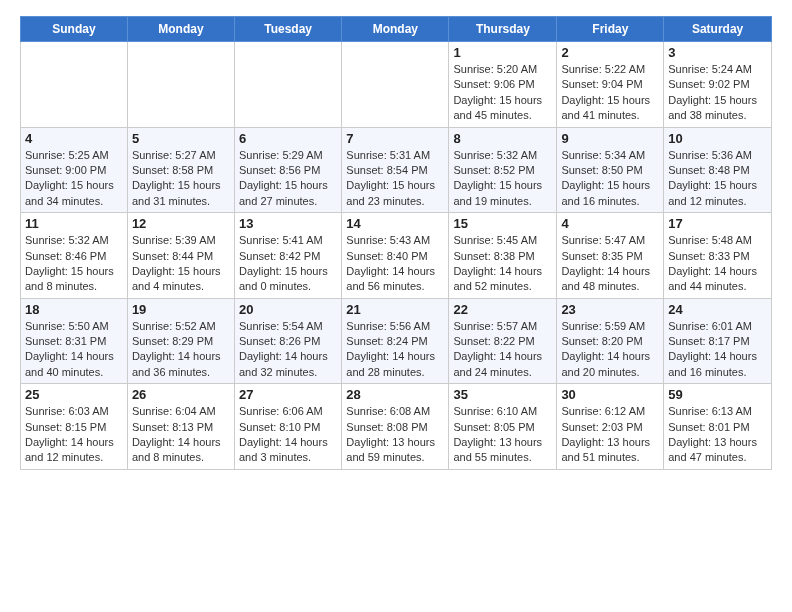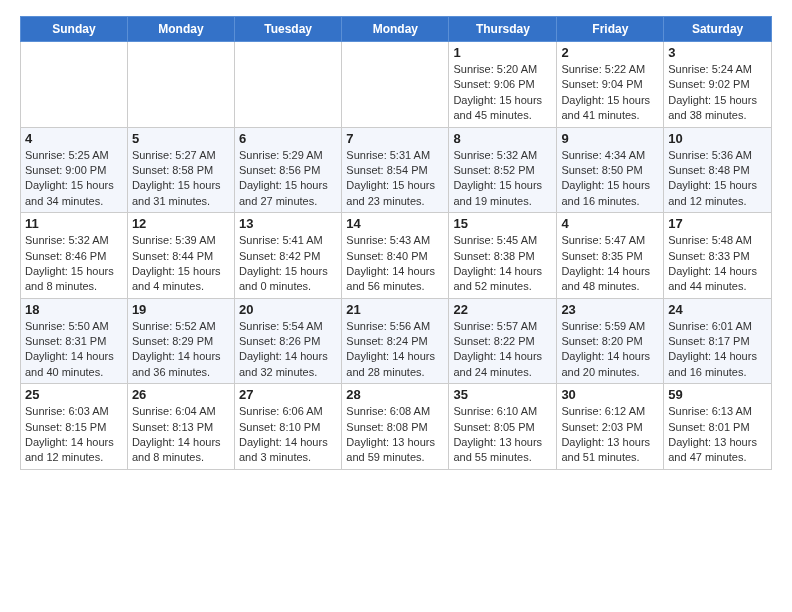--- a/index.html
+++ b/index.html
@@ -186,21 +186,21 @@
               <span class="day-num">8</span>
               <div class="day-info">Sunrise: 5:32 AM
 Sunset: 8:52 PM
 Daylight: 15 hours
 and 19 minutes.</div>
             </div>
           </td>
           <td>
             <div class="cell-content">
               <span class="day-num">9</span>
-              <div class="day-info">Sunrise: 4:34 AM
+              <div class="day-info">Sunrise: 5:34 AM
 Sunset: 8:50 PM
 Daylight: 15 hours
 and 16 minutes.</div>
             </div>
           </td>
           <td>
             <div class="cell-content">
               <span class="day-num">10</span>
               <div class="day-info">Sunrise: 5:36 AM
 Sunset: 8:48 PM

